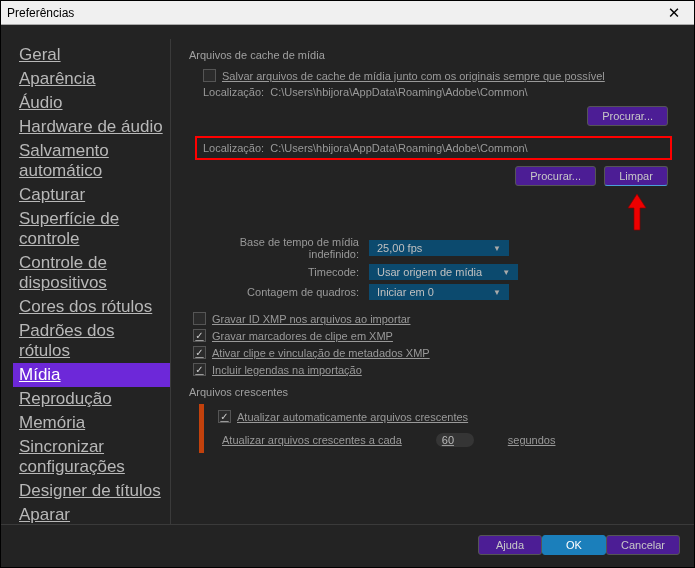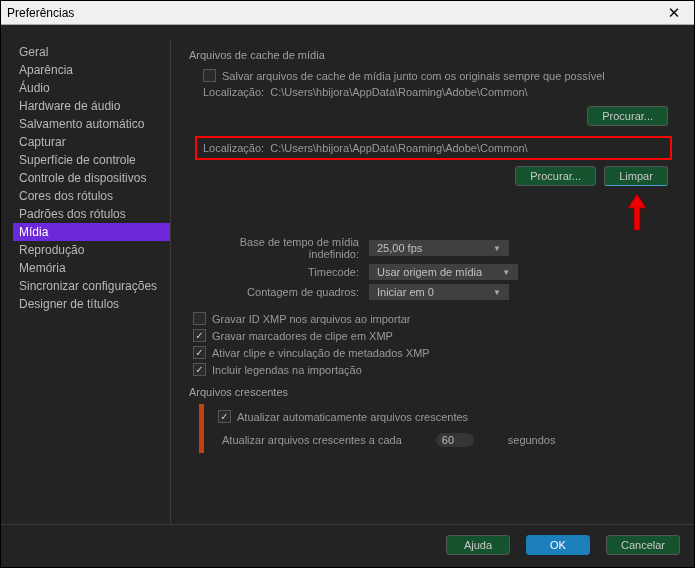--- a/index.html
+++ b/index.html
@@ -3,41 +3,41 @@
 <meta charset="utf-8">
 <style>
 * { margin:0; padding:0; box-sizing:border-box; }
 body { font-family:"Segoe UI",Tahoma,sans-serif; font-size:11px; background:#232323; color:#b8b8b8; }
 .window { width:695px; height:568px; background:#232323; border:1px solid #000; display:flex; flex-direction:column; }
 .titlebar { height:24px; background:#f0f0f0; color:#000; display:flex; align-items:center; padding:0 6px; border-bottom:1px solid #aaa; }
 .titlebar-title { flex:1; font-size:12px; }
 .close-btn { width:40px; height:24px; display:flex; align-items:center; justify-content:center; cursor:pointer; font-size:15px; margin-right:-6px; }
 .body { flex:1; display:flex; padding:14px 12px 0 12px; overflow:hidden; }
 .sidebar { width:158px; border-right:1px solid #3a3a3a; padding-top:4px; }
-.sidebar-item { padding:2px 6px; font-size:12px; cursor:pointer; }
+.sidebar-item { padding:2px 6px; font-size:17px; cursor:pointer;text-decoration:underline; }
 .sidebar-item.selected { background:#6d28d9; color:#fff; }
 .content { flex:1; padding:4px 10px 0 18px; color:#999; }
 .grp-label { font-size:11px; color:#a0a0a0; margin-bottom:6px; margin-top:6px; }
-.check-row { display:flex; align-items:center; padding:2px 0 2px 14px; font-size:11px; }
+.check-row { display:flex; align-items:center; padding:2px 0 2px 14px; font-size:11px;text-decoration:underline; }
 .chk { width:13px; height:13px; background:#2b2b2b; border:1px solid #555; margin-right:6px; display:flex; align-items:center; justify-content:center; font-size:10px; color:#ccc; }
 .chk.checked::before { content:"✓"; }
 .loc { padding:2px 0 0 14px; font-size:11px; }
 .btn-row { display:flex; justify-content:flex-end; gap:8px; padding:8px 4px 8px 0; }
-.button { background:#14532d; color:#c8c8c8; border:1px solid #555; border-radius:3px; padding:3px 14px; font-size:11px; cursor:pointer; min-width:64px; text-align:center; }
+.button { background:#4c1d95; color:#c8c8c8; border:1px solid #555; border-radius:3px; padding:3px 14px; font-size:11px; cursor:pointer; min-width:64px; text-align:center; }
 .button.primary { background:#1b7fbb; border-color:#1b7fbb; color:#fff; }
 .hl { border:2px solid red; padding:4px 6px; margin:2px 0 2px 6px; }
 .arrow { position:relative; display:flex; justify-content:flex-end; padding-right:22px; margin-top:-2px; }
 .arrow svg { width:26px; height:40px; }
 .form-row { display:flex; align-items:center; margin:4px 0; }
 .form-lbl { width:180px; text-align:right; padding-right:10px; }
-.select { background:#404040; color:#c0c0c0; border:none; padding:2px 8px; min-width:140px; display:flex; justify-content:space-between; align-items:center; cursor:pointer; }
+.select { background:#0c4a6e; color:#c0c0c0; border:none; padding:2px 8px; min-width:140px; display:flex; justify-content:space-between; align-items:center; cursor:pointer; }
 .tri { font-size:8px; color:#aaa; margin-left:20px; }
 .num-in { background:#353535; color:#bbb; padding:1px 6px; min-width:38px; display:inline-block;border-radius:7px; }
 .grow { border-left:5px solid #c2410c; margin:6px 0 0 10px; padding:4px 0 4px 0; }
-.footer { border-top:1px solid #3a3a3a; display:flex; justify-content:flex-end; gap:16px; padding:10px 14px 12px; }
+.footer { border-top:1px solid #3a3a3a; display:flex; justify-content:flex-end; gap:0; padding:10px 14px 12px; }
 </style>
 </head>
 <body>
 
 <div class="window">
   <div class="titlebar">
     <span class="titlebar-title">Preferências</span>
     <div class="close-btn">✕</div>
   </div>
 
@@ -51,20 +51,21 @@
         <div class="sidebar-item">Capturar</div>
         <div class="sidebar-item">Superfície de controle</div>
         <div class="sidebar-item">Controle de dispositivos</div>
         <div class="sidebar-item">Cores dos rótulos</div>
         <div class="sidebar-item">Padrões dos rótulos</div>
         <div class="sidebar-item selected">Mídia</div>
         <div class="sidebar-item">Reprodução</div>
         <div class="sidebar-item">Memória</div>
         <div class="sidebar-item">Sincronizar configurações</div>
         <div class="sidebar-item">Designer de títulos</div>
+        <div class="sidebar-item">Aparar</div>
       </div>
 
     <div class="content">
 
       <div class="grp-label">Arquivos de cache de mídia</div>
       <div class="check-row">
         <span class="chk"></span>
         <span>Salvar arquivos de cache de mídia junto com os originais sempre que possível</span>
       </div>
       <div class="loc">

